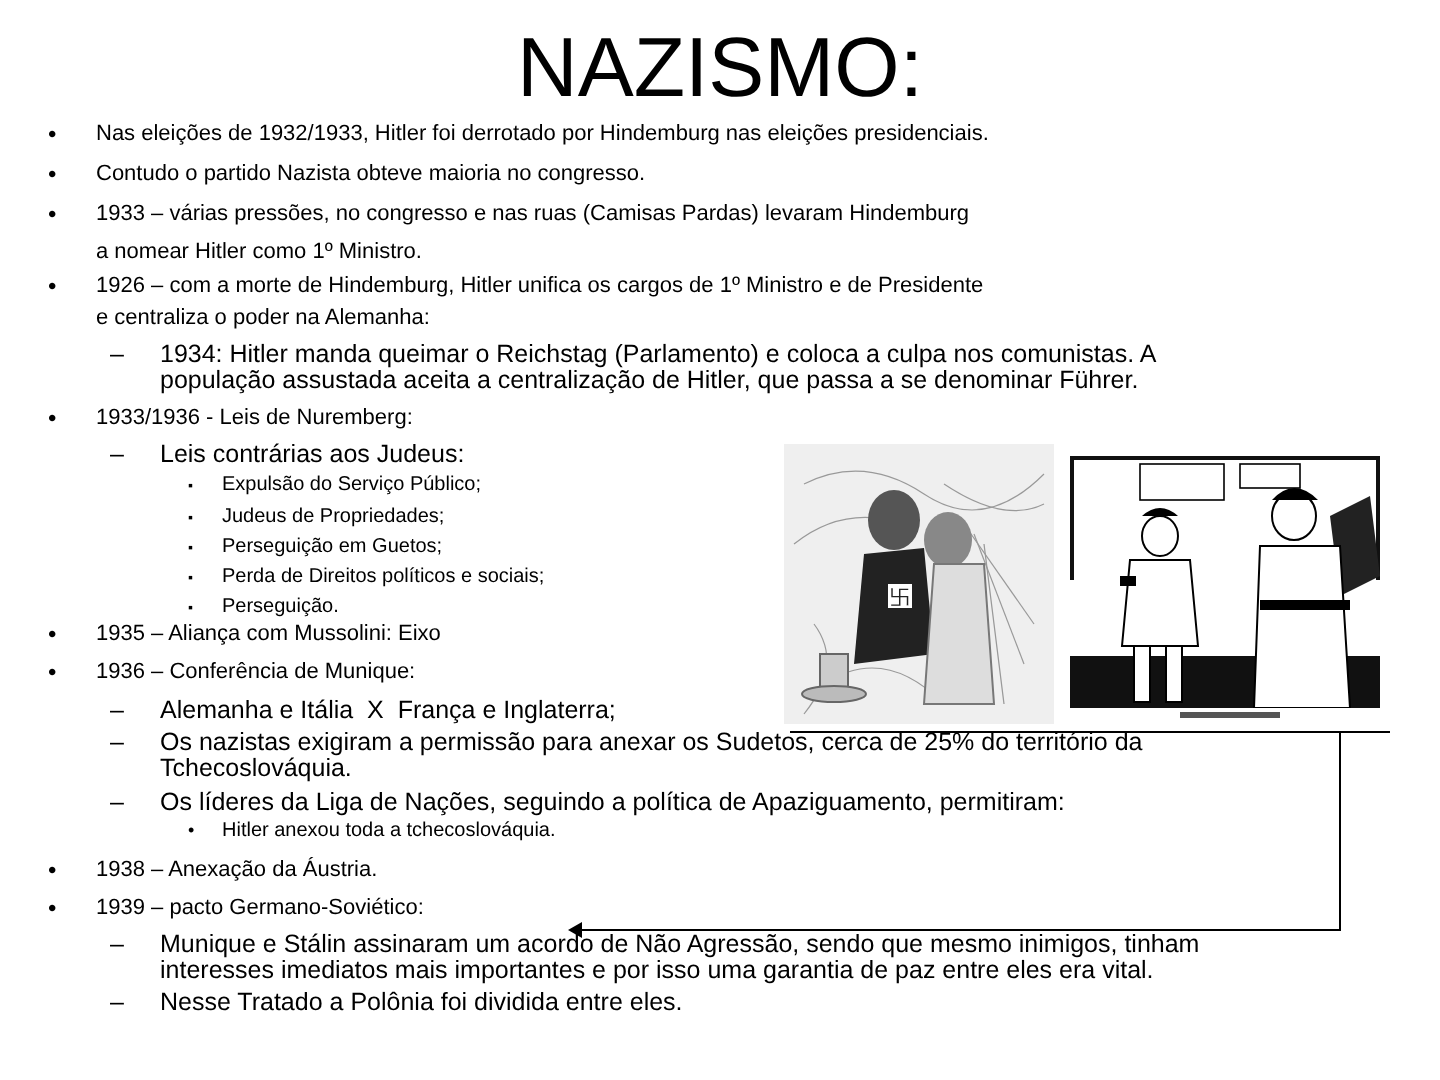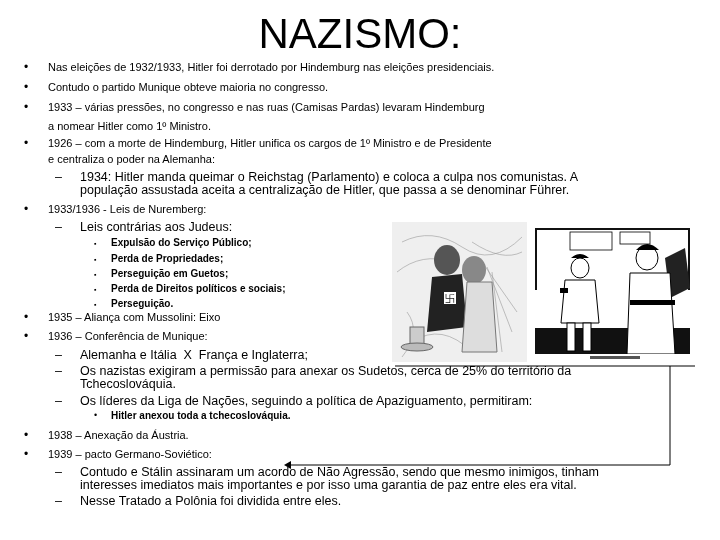--- a/index.html
+++ b/index.html
@@ -13,34 +13,34 @@
   }
   .abs { position:absolute; }
   .l1 { font-size:11px; line-height:16px; }
   .l2 { font-size:12.5px; line-height:13px; }
   .l3 { font-size:10px; line-height:11px; }
   .bullet1 { position:absolute; left:24px; font-size:12px; }
   .dash { position:absolute; left:55px; }
   .sq { position:absolute; left:94px; font-size:7px; }
   .txt1 { position:absolute; left:48px; width:670px; }
   .txt2 { position:absolute; left:80px; width:600px; }
-  .txt3 { position:absolute; left:111px; width:260px;font-weight:bold; }
+  .txt3 { position:absolute; left:111px; width:260px; }
   .img-box { position:absolute; overflow:hidden; }
   .connector { position:absolute; left:0; top:0; width:720px; height:540px; pointer-events:none; }
 </style>
 </head>
 <body>
 
 <div class="title">NAZISMO:</div>
 
 <span class="bullet1 l1" style="top:59px">•</span>
 <span class="txt1 l1" style="top:59px">Nas eleições de 1932/1933, Hitler foi derrotado por Hindemburg nas eleições presidenciais.</span>
 
 <span class="bullet1 l1" style="top:79px">•</span>
-<span class="txt1 l1" style="top:79px">Contudo o partido Munique obteve maioria no congresso.</span>
+<span class="txt1 l1" style="top:79px">Contudo o partido Nazista obteve maioria no congresso.</span>
 
 <span class="bullet1 l1" style="top:99px">•</span>
 <span class="txt1 l1" style="top:99px">1933 – várias pressões, no congresso e nas ruas (Camisas Pardas) levaram Hindemburg</span>
 <span class="txt1 l1" style="top:118px">a nomear Hitler como 1º Ministro.</span>
 
 <span class="bullet1 l1" style="top:135px">•</span>
 <span class="txt1 l1" style="top:135px">1926 – com a morte de Hindemburg, Hitler unifica os cargos de 1º Ministro e de Presidente</span>
 <span class="txt1 l1" style="top:151px">e centraliza o poder na Alemanha:</span>
 
 <span class="dash l2" style="top:171px">–</span>
@@ -49,21 +49,21 @@
 
 <span class="bullet1 l1" style="top:201px">•</span>
 <span class="txt1 l1" style="top:201px">1933/1936 - Leis de Nuremberg:</span>
 
 <span class="dash l2" style="top:221px">–</span>
 <span class="txt2 l2" style="top:221px">Leis contrárias aos Judeus:</span>
 
 <span class="sq l3" style="top:238px">▪</span>
 <span class="txt3 l3" style="top:237px">Expulsão do Serviço Público;</span>
 <span class="sq l3" style="top:254px">▪</span>
-<span class="txt3 l3" style="top:253px">Perda de Propriedades;</span>
+<span class="txt3 l3" style="top:253px">Judeus de Propriedades;</span>
 <span class="sq l3" style="top:269px">▪</span>
 <span class="txt3 l3" style="top:268px">Perseguição em Guetos;</span>
 <span class="sq l3" style="top:284px">▪</span>
 <span class="txt3 l3" style="top:283px">Perda de Direitos políticos e sociais;</span>
 <span class="sq l3" style="top:299px">▪</span>
 <span class="txt3 l3" style="top:298px">Perseguição.</span>
 
 <span class="bullet1 l1" style="top:309px">•</span>
 <span class="txt1 l1" style="top:309px; width:340px">1935 – Aliança com Mussolini: Eixo</span>
 
@@ -83,21 +83,21 @@
 <span class="sq l3" style="top:410px; font-size:9px">•</span>
 <span class="txt3 l3" style="top:410px; width:300px">Hitler anexou toda a tchecoslováquia.</span>
 
 <span class="bullet1 l1" style="top:427px">•</span>
 <span class="txt1 l1" style="top:427px">1938 – Anexação da Áustria.</span>
 
 <span class="bullet1 l1" style="top:446px">•</span>
 <span class="txt1 l1" style="top:446px">1939 – pacto Germano-Soviético:</span>
 
 <span class="dash l2" style="top:466px">–</span>
-<span class="txt2 l2" style="top:466px">Contudo e Stálin assinaram um acordo de Não Agressão, sendo que mesmo inimigos, tinham</span>
+<span class="txt2 l2" style="top:466px">Munique e Stálin assinaram um acordo de Não Agressão, sendo que mesmo inimigos, tinham</span>
 <span class="txt2 l2" style="top:479px">interesses imediatos mais importantes e por isso uma garantia de paz entre eles era vital.</span>
 
 <span class="dash l2" style="top:495px">–</span>
 <span class="txt2 l2" style="top:495px">Nesse Tratado a Polônia foi dividida entre eles.</span>
 
 <div class="img-box" style="left:392px; top:222px; width:135px; height:140px; background:#f2f2f2;">
   <svg width="135" height="140" viewBox="0 0 135 140">
     <rect width="135" height="140" fill="#efefef"></rect>
     <g stroke="#999" stroke-width="0.6" fill="none">
       <path d="M10 20 Q40 5 70 25 T130 15"></path>

